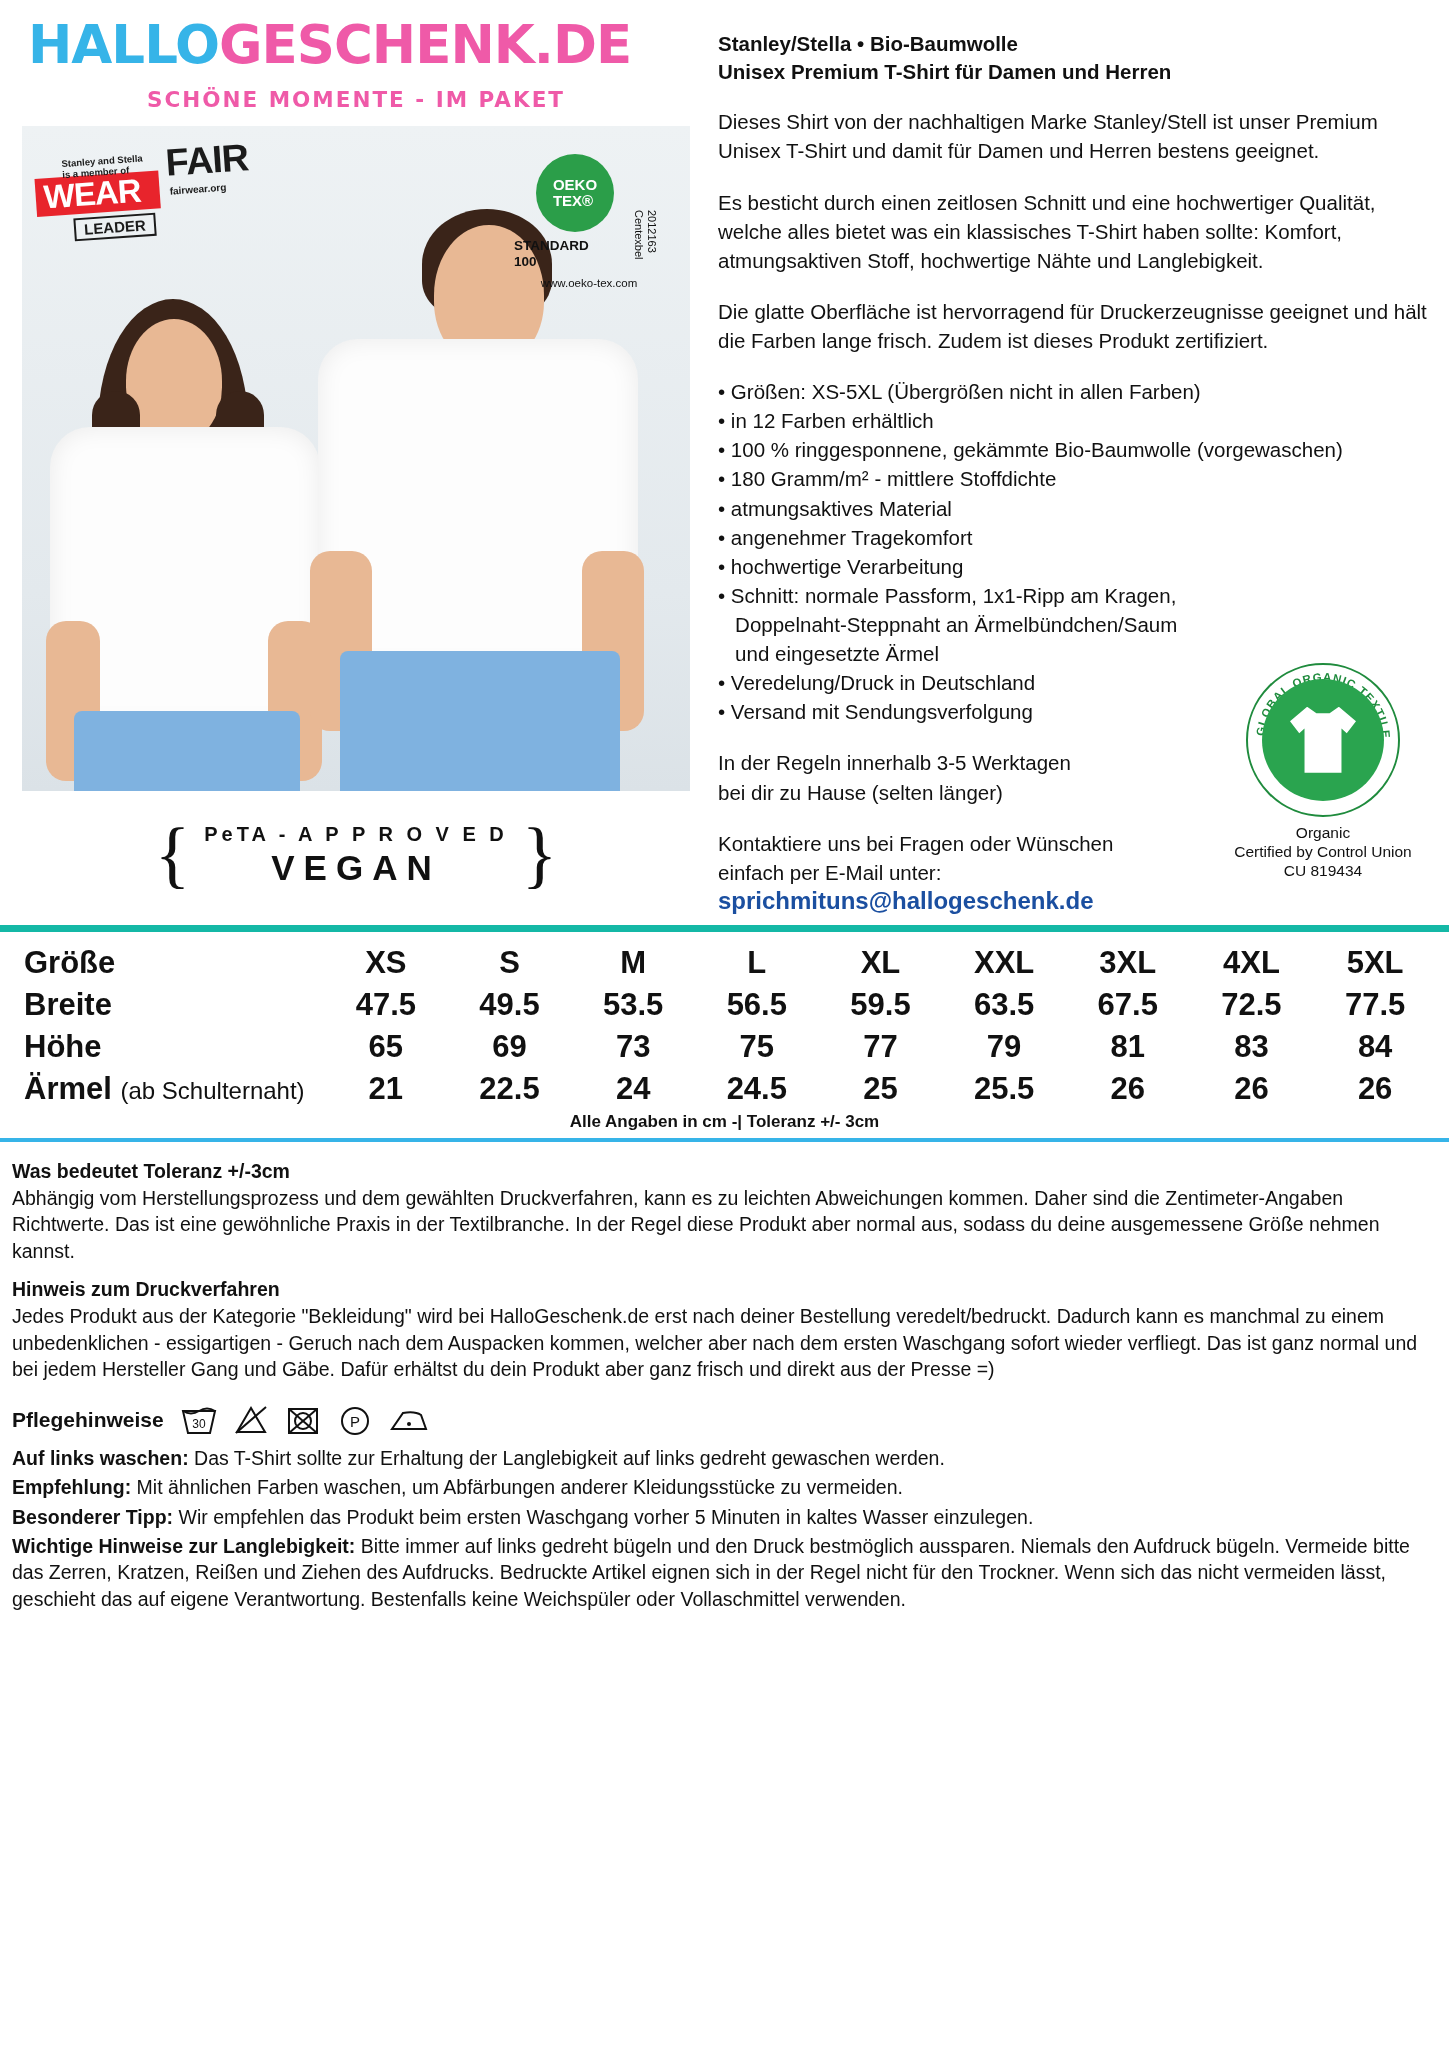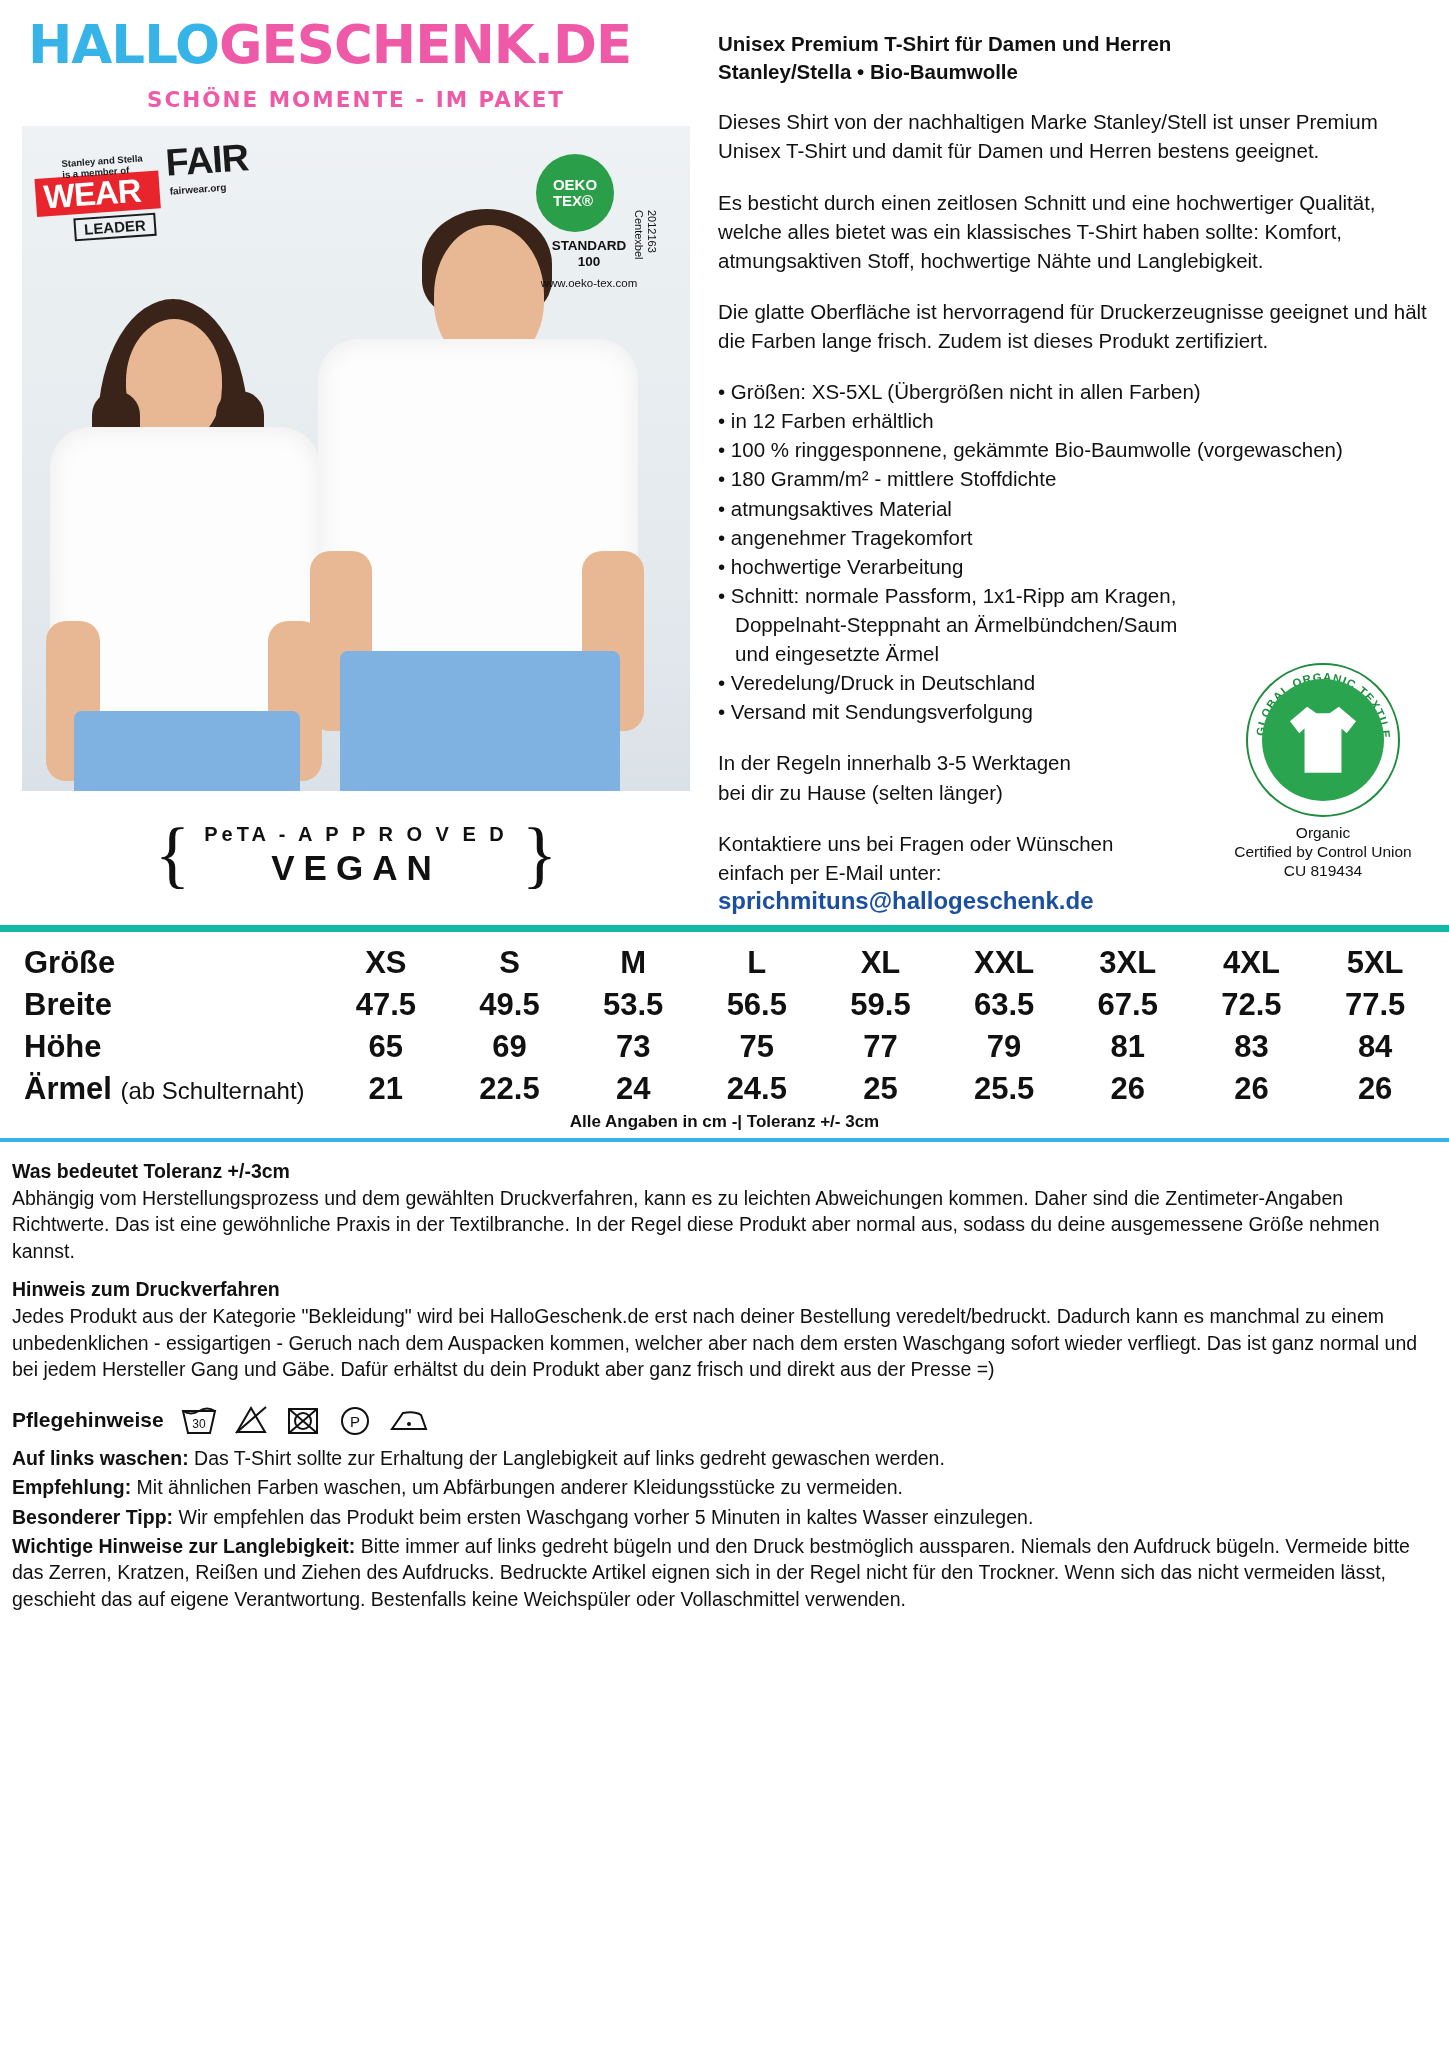--- a/index.html
+++ b/index.html
@@ -99,21 +99,21 @@
 
   .oeko {
     position: absolute; top: 28px; left: 492px; width: 150px; height: 150px;
   }
   .oeko-circle {
     width: 78px; height: 78px; border-radius: 50%; background: #2b9e49;
     color: #fff; display:flex; align-items:center; justify-content:center;
     flex-direction:column; font-weight:bold; font-size: 15px; line-height:1.05;
     margin: 0 auto 0 22px;
   }
-  .oeko-std { text-align:center; font-weight:bold; font-size:13.5px; color:#111; margin-top:6px; line-height:1.15;}
+  .oeko-std { font-weight:bold; font-size:13.5px; color:#111; margin-top:6px; line-height:1.15;}
   .oeko-url { text-align:center; font-size:11.5px; color:#111; margin-top:8px;}
   .oeko-side {
     position:absolute; right:6px; top:56px;
     writing-mode: vertical-rl; font-size: 11px; color:#111; line-height:1.2;
   }
 
   
   .vegan {
     margin-top: 8px;
     height: 112px;
@@ -244,22 +244,22 @@
         <div class="brace">{</div>
         <div class="vegan-txt">
           <div class="vegan-top">PeTA - A P P R O V E D</div>
           <div class="vegan-big">VEGAN</div>
         </div>
         <div class="brace">}</div>
       </div>
     </div>
 
     <div class="right-col">
+      <div class="r-title">Stanley/Stella  •  Bio-Baumwolle</div>
       <div class="r-title">Unisex Premium T-Shirt für Damen und Herren</div>
-      <div class="r-title">Stanley/Stella  •  Bio-Baumwolle</div>
 
       <div class="r-para">Dieses Shirt von der nachhaltigen Marke Stanley/Stell ist unser Premium Unisex T-Shirt und damit für Damen und Herren bestens geeignet.</div>
       <div class="r-para">Es besticht durch einen zeitlosen Schnitt und eine hochwertiger Qualität, welche alles bietet was ein klassisches T-Shirt haben sollte: Komfort, atmungsaktiven Stoff, hochwertige Nähte und Langlebigkeit.</div>
       <div class="r-para">Die glatte Oberfläche ist hervorragend für Druckerzeugnisse geeignet und hält die Farben lange frisch. Zudem ist dieses Produkt zertifiziert.</div>
 
       <div class="r-list">
         <div>• Größen: XS-5XL (Übergrößen nicht in allen Farben)</div>
         <div>• in 12 Farben erhältlich</div>
         <div>• 100 % ringgesponnene, gekämmte Bio-Baumwolle (vorgewaschen)</div>
         <div>• 180 Gramm/m² - mittlere Stoffdichte</div>

